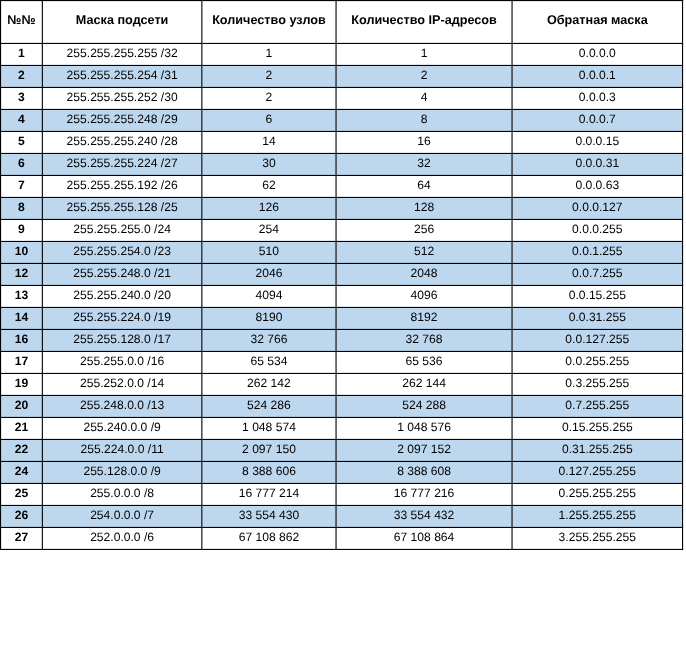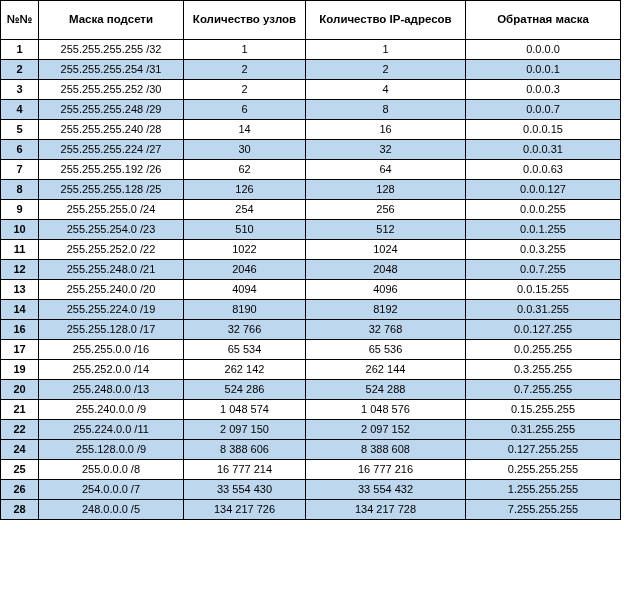--- a/index.html
+++ b/index.html
@@ -153,27 +153,20 @@
           <td>256</td>
           <td>0.0.0.255</td>
         </tr>
         <tr class="even">
           <td class="idx">10</td>
           <td>255.255.254.0 /23</td>
           <td>510</td>
           <td>512</td>
           <td>0.0.1.255</td>
         </tr>
-        <tr class="odd">
-          <td class="idx">11</td>
-          <td>255.255.252.0 /22</td>
-          <td>1022</td>
-          <td>1024</td>
-          <td>0.0.3.255</td>
-        </tr>
         <tr class="even">
           <td class="idx">12</td>
           <td>255.255.248.0 /21</td>
           <td>2046</td>
           <td>2048</td>
           <td>0.0.7.255</td>
         </tr>
         <tr class="odd">
           <td class="idx">13</td>
           <td>255.255.240.0 /20</td>
@@ -244,22 +237,22 @@
           <td>16 777 216</td>
           <td>0.255.255.255</td>
         </tr>
         <tr class="even">
           <td class="idx">26</td>
           <td>254.0.0.0 /7</td>
           <td>33 554 430</td>
           <td>33 554 432</td>
           <td>1.255.255.255</td>
         </tr>
-        <tr class="even">
-          <td class="idx">28</td>
-          <td>248.0.0.0 /5</td>
-          <td>134 217 726</td>
-          <td>134 217 728</td>
-          <td>7.255.255.255</td>
+        <tr class="odd">
+          <td class="idx">27</td>
+          <td>252.0.0.0 /6</td>
+          <td>67 108 862</td>
+          <td>67 108 864</td>
+          <td>3.255.255.255</td>
         </tr>
       </tbody>
   </table>
 </div>
 
 </body></html>

